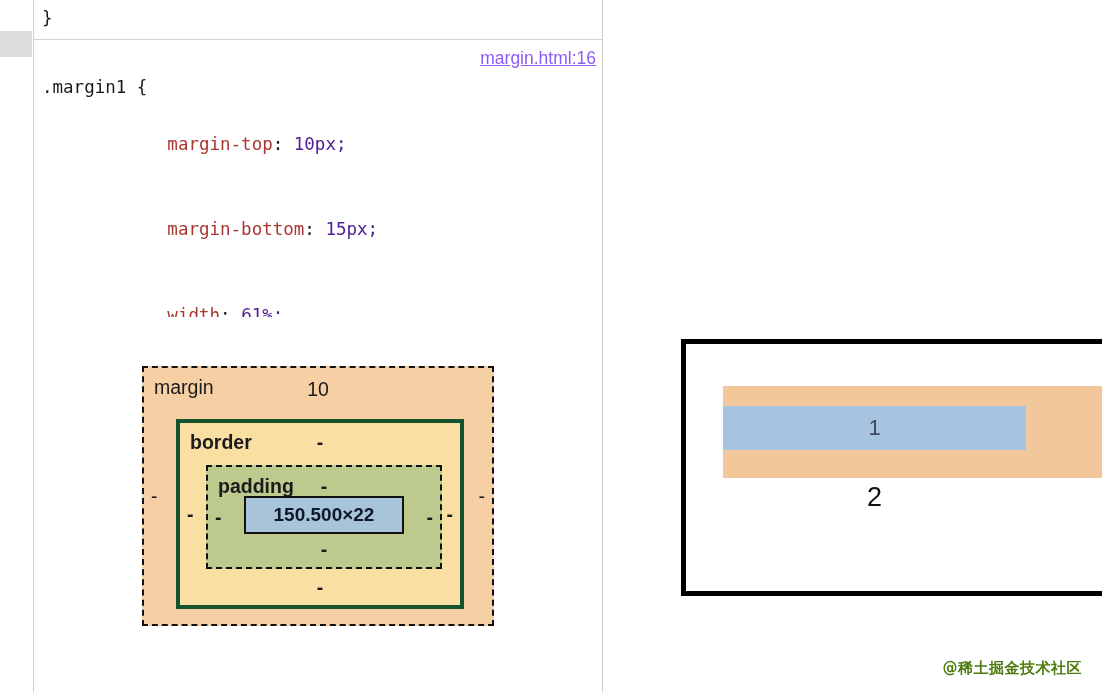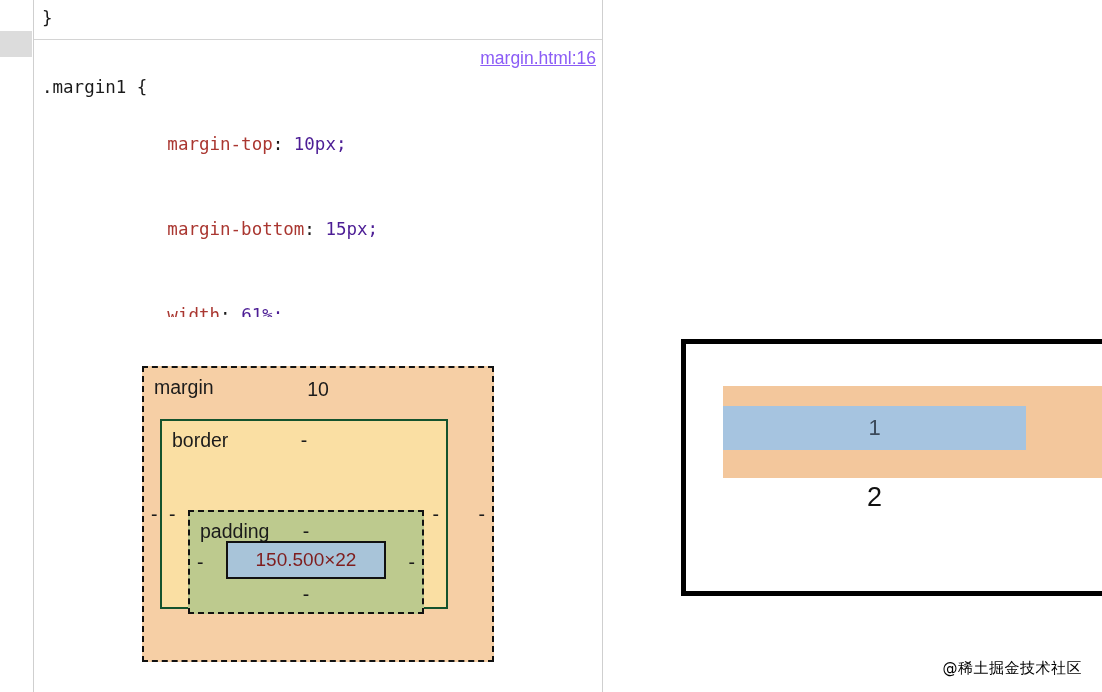--- a/index.html
+++ b/index.html
@@ -67,52 +67,52 @@
   }
 
   
   .boxmodel-area {
     position: absolute; left: 34px; top: 317px;
     width: 568px; height: 374px;
     background: #fff;
   }
   .bm-margin {
     position: absolute; left: 108px; top: 49px;
-    width: 352px; height: 296px;
+    width: 352px; height: 260px;
     background: #f6cfa5;
     border: 2px dashed #111;
     box-sizing: border-box;
   }
   .bm-border {
-    position: absolute; left: 16px; top: 51px;
+    position: absolute; left: 32px; top: 51px;
     width: 288px; height: 190px;
     background: #fadfa3;
-    border: 2px solid #14532d;
-    box-sizing: border-box;
+    border: 4px solid #14532d;
+    box-sizing: border-box;
+    font-weight: bold;
   }
   .bm-padding {
     position: absolute; left: 26px; top: 42px;
     width: 236px; height: 104px;
     background: #bdca8e;
     border: 2px dashed #111;
     box-sizing: border-box;
-    margin-top: 47px;
   }
   .bm-content {
     position: absolute; left: 36px; top: 29px;
     width: 160px; height: 38px;
     background: #a8c4d9;
     border: 2px solid #111;
     box-sizing: border-box;
     display: flex; align-items: center; justify-content: center;
   }
   .bm-content-label {
     font-family: "Liberation Sans", sans-serif;
     font-size: 19px;
-    color: #7f1d1d;
+    color: #0f172a;
     white-space: nowrap;
   }
   .bm-label {
     position: absolute;
     font-family: "Liberation Sans", sans-serif;
     font-size: 19.5px;
     color: #1b1b1b;
     white-space: nowrap;
   }
   .bm-lbl-margin  { left: 10px;  top: 8px; }
@@ -173,23 +173,24 @@
     width: 303px;
     text-align: center;
     font-family: "Liberation Sans", sans-serif;
     font-size: 27px;
     color: #111;
   }
   .watermark {
     position: absolute; right: 20px; bottom: 14px;
     font-family: "DejaVu Sans", sans-serif;
     font-size: 15px;
-    color: #000000;
+    color: #4d7c0f;
     letter-spacing: 0.5px;
     white-space: nowrap;
+    font-weight: bold;
   }
 </style>
 </head>
 <body>
 
 <div id="root">
 
   <div class="devtools-panel">
 
     <div class="gutter-marker"></div>

